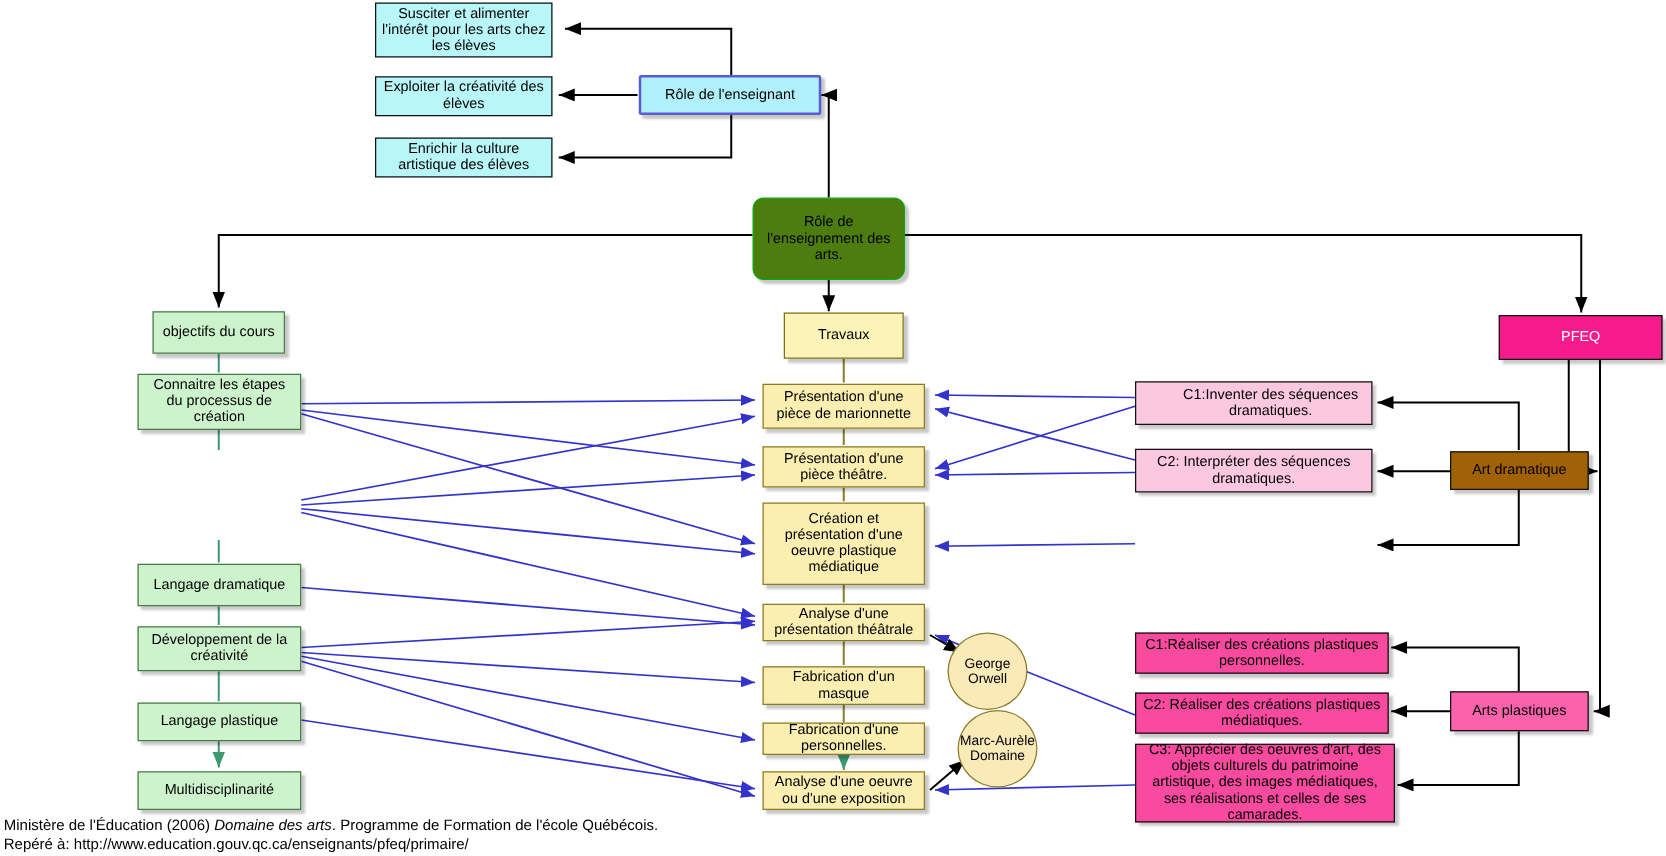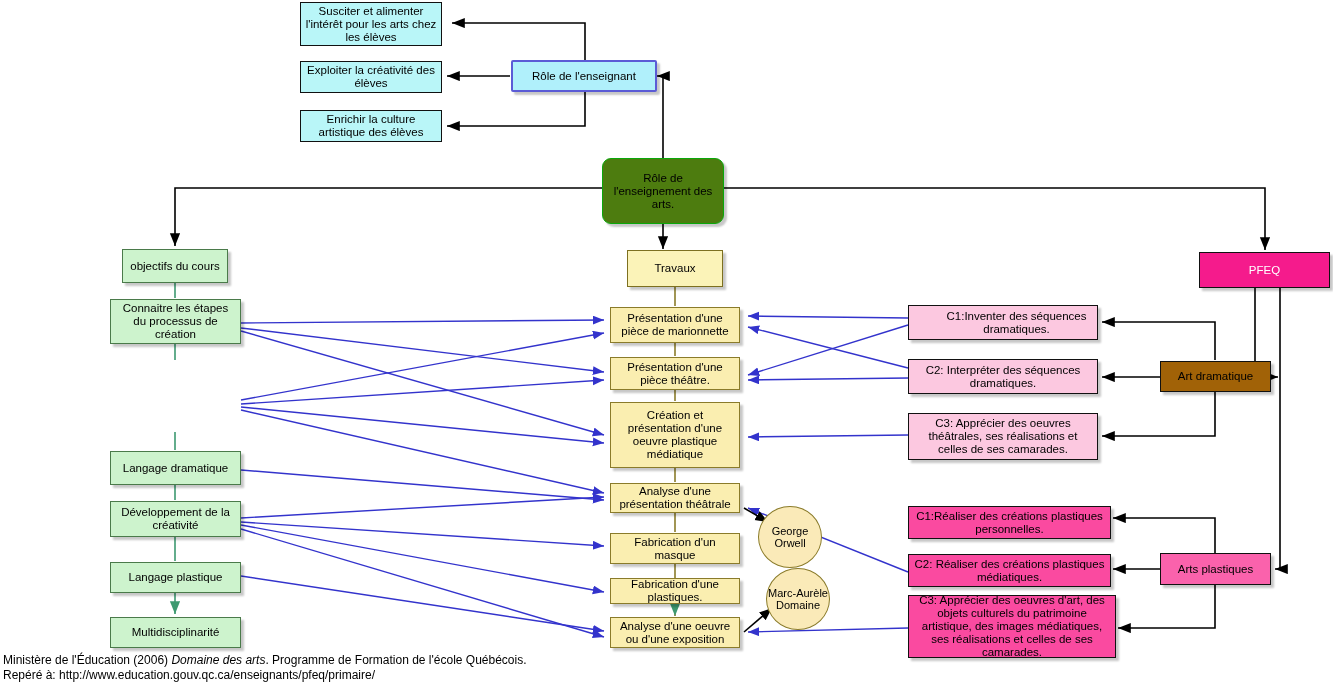--- a/index.html
+++ b/index.html
@@ -138,32 +138,31 @@
   <div class="node n-green" style="left:110px;top:501px;width:131px;height:36px;">Développement de la créativité</div>
   <div class="node n-green" style="left:110px;top:562px;width:131px;height:31px;">Langage plastique</div>
   <div class="node n-green" style="left:110px;top:617px;width:131px;height:31px;">Multidisciplinarité</div>
 
   <div class="node n-yellow2" style="left:627px;top:250px;width:96px;height:37px;">Travaux</div>
   <div class="node n-yellow" style="left:610px;top:307px;width:130px;height:36px;">Présentation d'une pièce de marionnette</div>
   <div class="node n-yellow" style="left:610px;top:357px;width:130px;height:33px;">Présentation d'une pièce théâtre.</div>
   <div class="node n-yellow" style="left:610px;top:402px;width:130px;height:66px;">Création et présentation  d'une oeuvre plastique médiatique</div>
   <div class="node n-yellow" style="left:610px;top:483px;width:130px;height:30px;">Analyse d'une présentation théâtrale</div>
   <div class="node n-yellow" style="left:610px;top:533px;width:130px;height:31px;">Fabrication d'un masque</div>
-  <div class="node n-yellow" style="left:610px;top:578px;width:130px;height:26px;">Fabrication d'une plastiques.</div>
+  <div class="node n-yellow" style="left:610px;top:578px;width:130px;height:26px;">Fabrication d'une personnelles.</div>
   <div class="node n-yellow" style="left:610px;top:617px;width:130px;height:31px;">Analyse d'une  oeuvre ou d'une exposition</div>
 
   <div class="ellipse" style="left:758px;top:506px;width:64px;height:62px;">George Orwell</div>
   <div class="ellipse" style="left:766px;top:568px;width:64px;height:62px;">Marc-Aurèle Domaine</div>
 
   <div class="node n-magenta" style="left:1199px;top:252px;width:131px;height:36px;">PFEQ</div>
 
   <div class="node n-pinkpale" style="left:1160px;top:361px;width:111px;height:31px;">Art dramatique</div>
   <div class="node n-pinklt" style="left:908px;top:305px;width:190px;height:35px;padding-left:31px;">C1:Inventer des séquences dramatiques.</div>
   <div class="node n-pinklt" style="left:908px;top:359px;width:190px;height:35px;">C2: Interpréter des séquences dramatiques.</div>
-  <div class="node n-pinklt" style="left:908px;top:413px;width:190px;height:47px;">C3: Apprécier des oeuvres théâtrales, ses réalisations et celles de ses camarades.</div>
 
   <div class="node n-pinkmid" style="left:1160px;top:553px;width:111px;height:32px;">Arts plastiques</div>
   <div class="node n-pinkhot" style="left:908px;top:506px;width:203px;height:33px;">C1:Réaliser des créations plastiques personnelles.</div>
   <div class="node n-pinkhot" style="left:908px;top:554px;width:203px;height:33px;">C2: Réaliser des créations plastiques médiatiques.</div>
   <div class="node n-pinkhot" style="left:908px;top:595px;width:208px;height:63px;">C3: Apprécier des oeuvres d'art, des objets culturels du patrimoine artistique, des images médiatiques, ses réalisations et celles de ses camarades.</div>
 
   <div class="footer" style="left:3px;top:653px;width:640px;">
     <div><span>Ministère de l'Éducation (2006) </span><i>Domaine des arts</i><span>. Programme de Formation de l'école Québécois.</span></div>
     <div>Repéré à: http://www.education.gouv.qc.ca/enseignants/pfeq/primaire/</div>
   </div>

